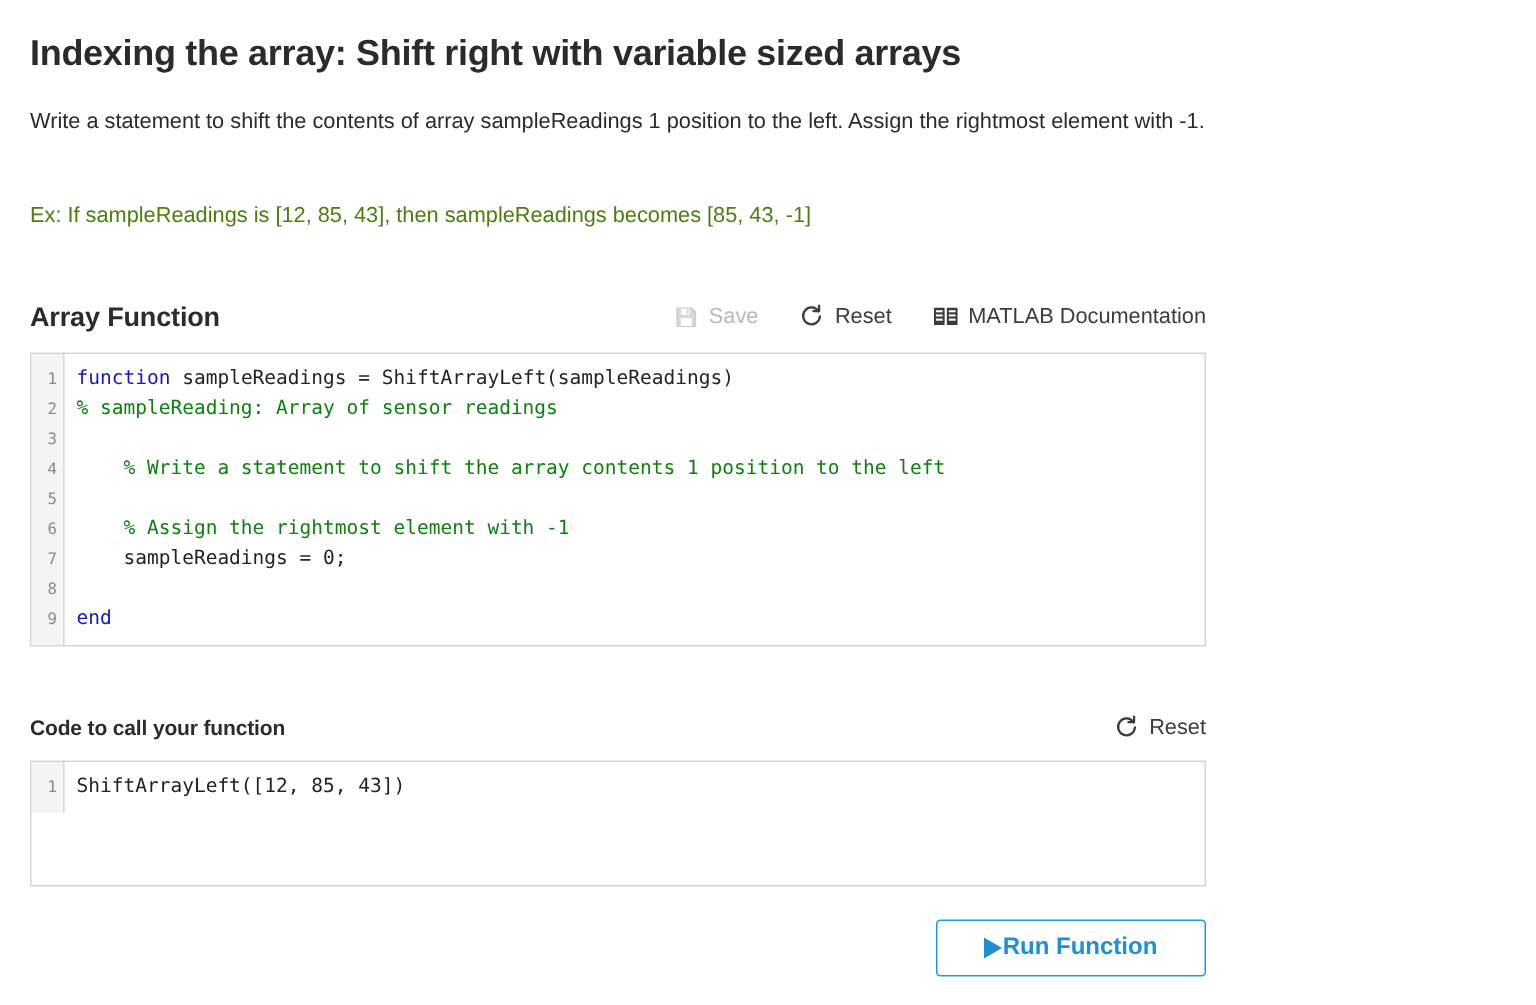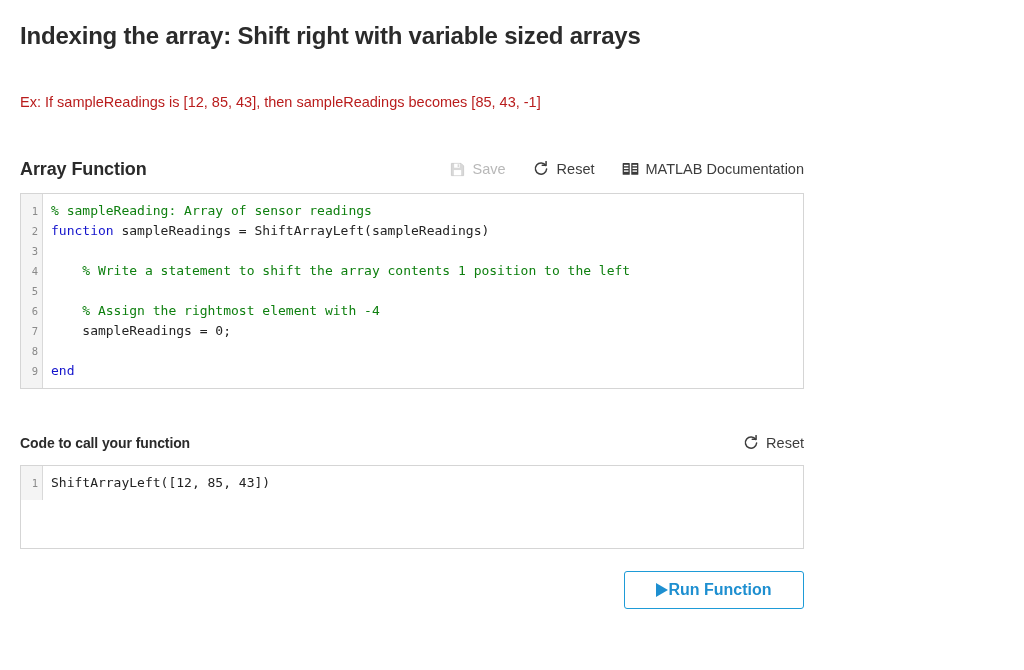--- a/index.html
+++ b/index.html
@@ -32,21 +32,21 @@
   }
   .exercise-desc {
     font-size: 14.5px;
     color: #2b2b2b;
     line-height: 1.45;
     margin: 0;
     padding-top: 21px;
   }
   .exercise-example {
     font-size: 14.5px;
-    color: #b91c1c;
+    color: #4d7c0f;
     line-height: 1.45;
     margin: 0;
     padding-top: 42px;
   }
 
   
   .section-row {
     display: flex;
     align-items: center;
     justify-content: space-between;
@@ -170,20 +170,21 @@
     border-bottom: 7px solid transparent;
     display: inline-block;
   }
 </style>
 </head>
 <body>
 
 <div class="page">
 
   <h1 class="exercise-title">Indexing the array: Shift right with variable sized arrays</h1>
+  <p class="exercise-desc">Write a statement to shift the contents of array sampleReadings 1 position to the left.  Assign the rightmost element with -1.</p>
   <p class="exercise-example">Ex: If sampleReadings is [12, 85, 43], then sampleReadings becomes [85, 43, -1]</p>
 
   <div class="section-row">
     <div class="section-title">Array Function</div>
 
     <div class="toolbar">
 
       <button class="tool-btn disabled">
         <span class="tool-icon">
           <svg width="15" height="15" viewBox="0 0 16 16" aria-hidden="true">
@@ -232,26 +233,26 @@
           <div class="ln">2</div>
           <div class="ln">3</div>
           <div class="ln">4</div>
           <div class="ln">5</div>
           <div class="ln">6</div>
           <div class="ln">7</div>
           <div class="ln">8</div>
           <div class="ln">9</div>
         </div>
       <div class="code" id="code-main">
+          <div class="cl"><span class="tok-kw">function</span><span class="tok-pl"> sampleReadings = ShiftArrayLeft(sampleReadings)</span></div>
           <div class="cl"><span class="tok-cm">% sampleReading: Array of sensor readings</span></div>
-          <div class="cl"><span class="tok-kw">function</span><span class="tok-pl"> sampleReadings = ShiftArrayLeft(sampleReadings)</span></div>
           <div class="cl"><span class="tok-pl">&nbsp;</span></div>
           <div class="cl"><span class="tok-cm">    % Write a statement to shift the array contents 1 position to the left</span></div>
           <div class="cl"><span class="tok-pl">&nbsp;</span></div>
-          <div class="cl"><span class="tok-cm">    % Assign the rightmost element with -4</span></div>
+          <div class="cl"><span class="tok-cm">    % Assign the rightmost element with -1</span></div>
           <div class="cl"><span class="tok-pl">    sampleReadings = 0;</span></div>
           <div class="cl"><span class="tok-pl">&nbsp;</span></div>
           <div class="cl"><span class="tok-kw">end</span></div>
         </div>
     </div>
   </div>
 
   <div class="section-row">
     <div class="section-title small">Code to call your function</div>
     <div class="toolbar">

